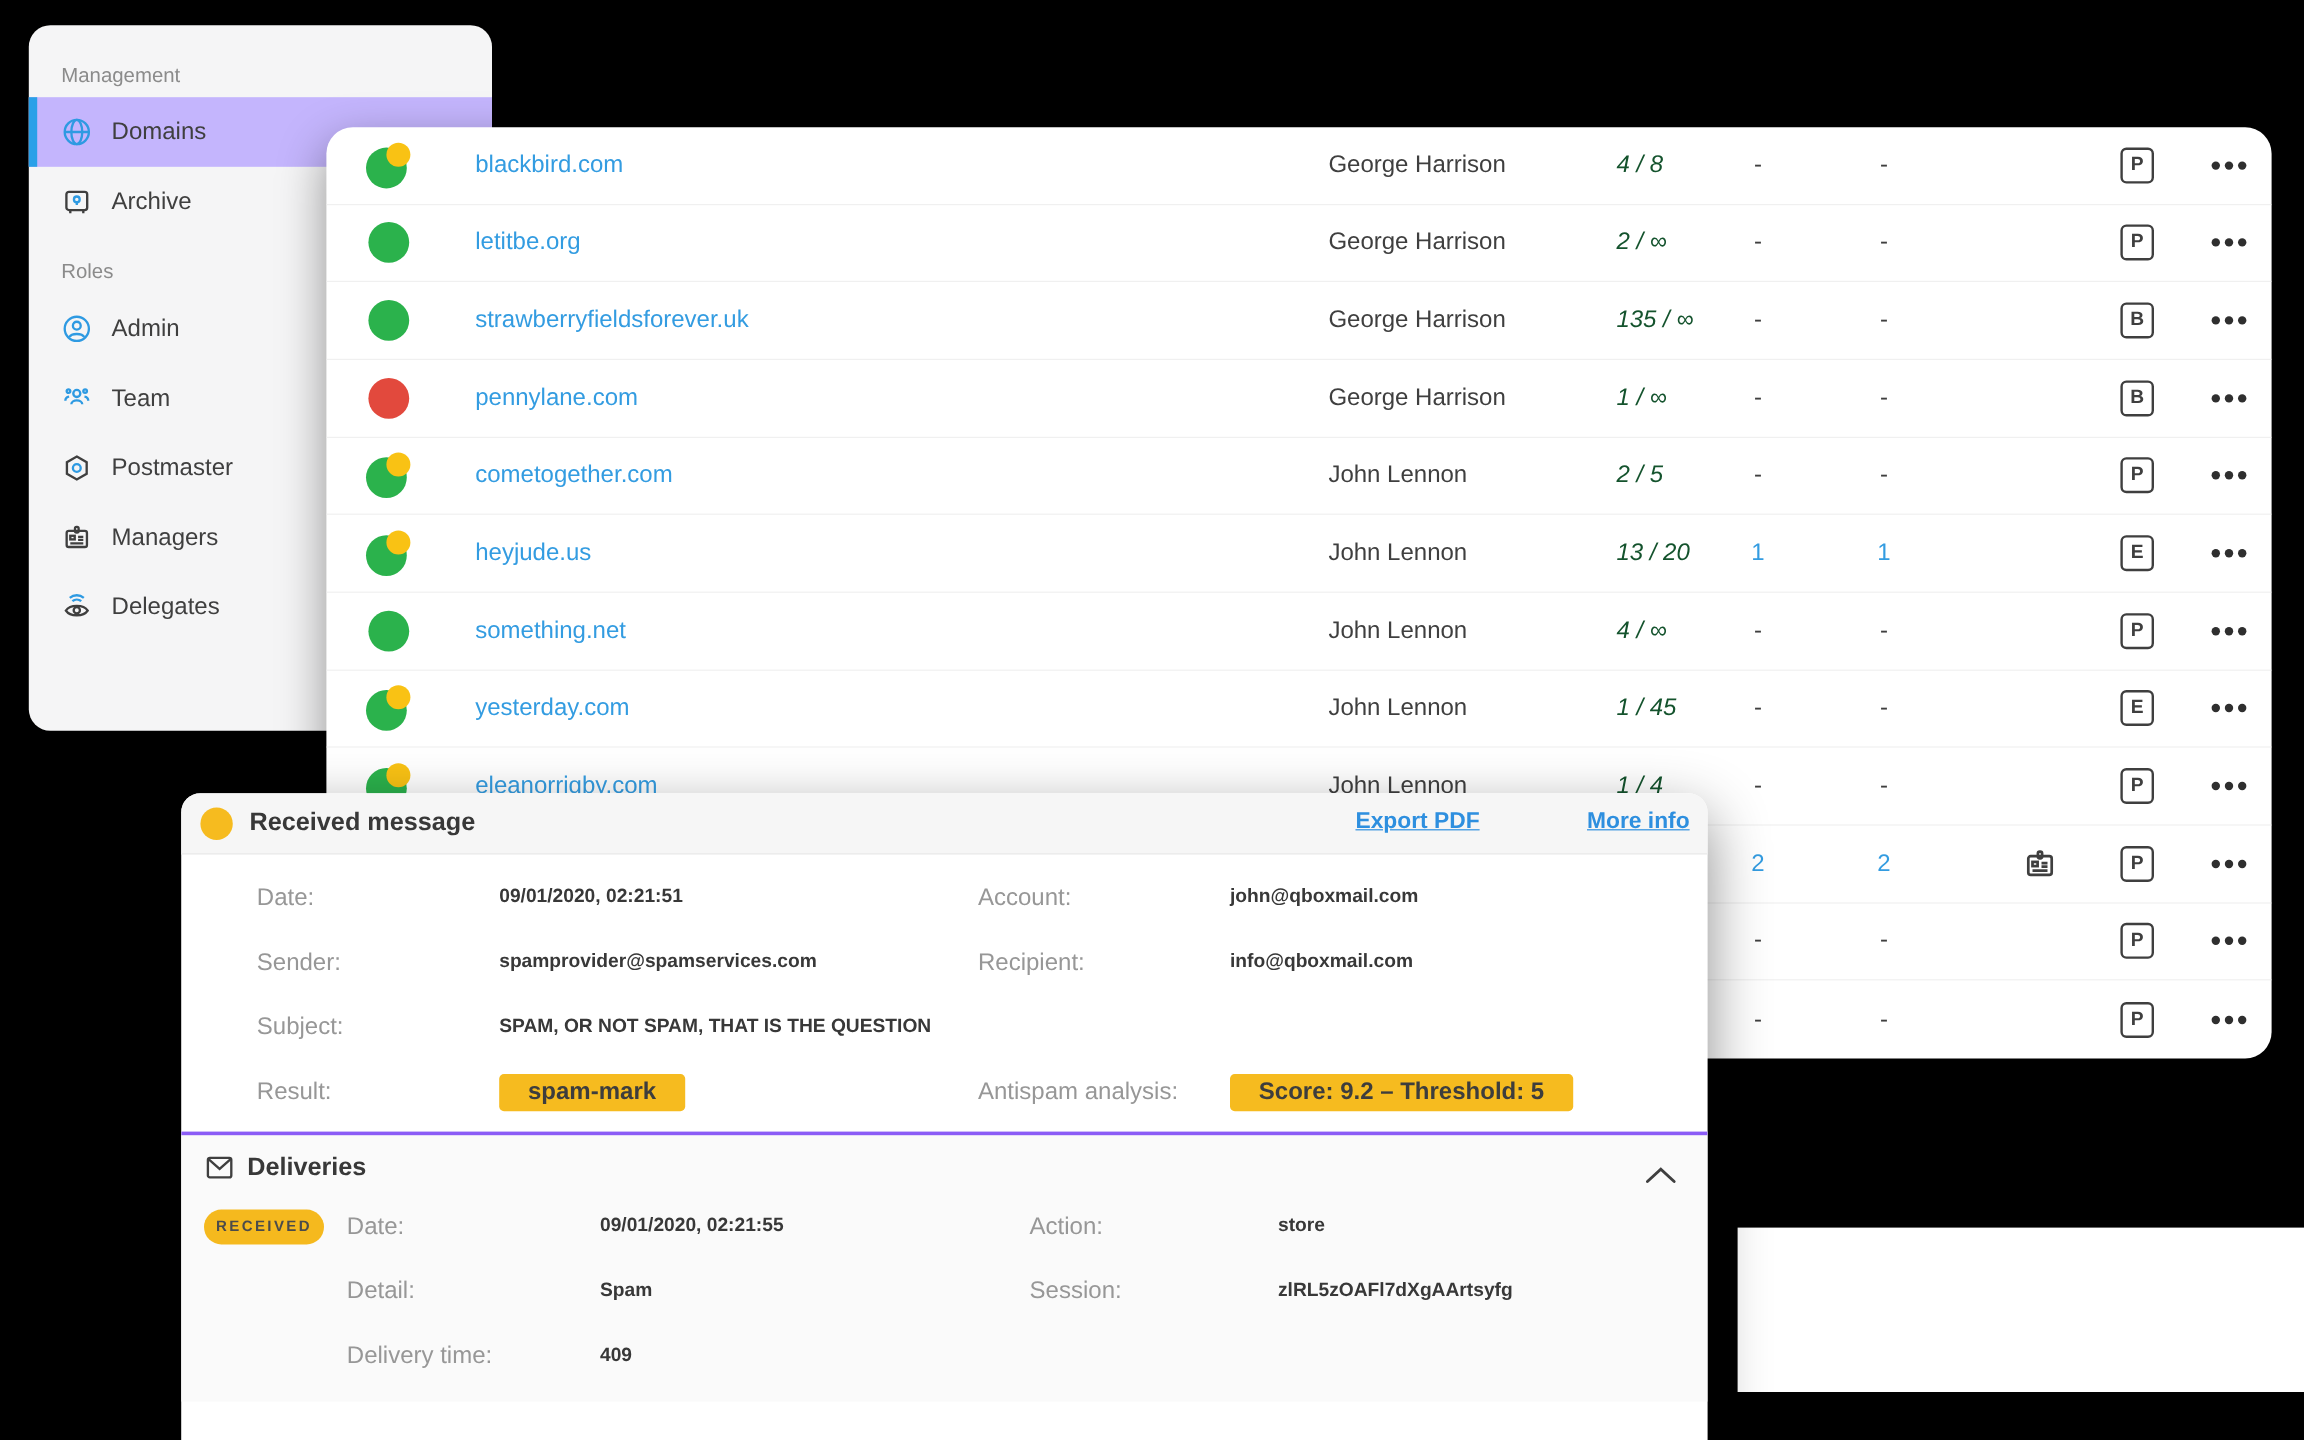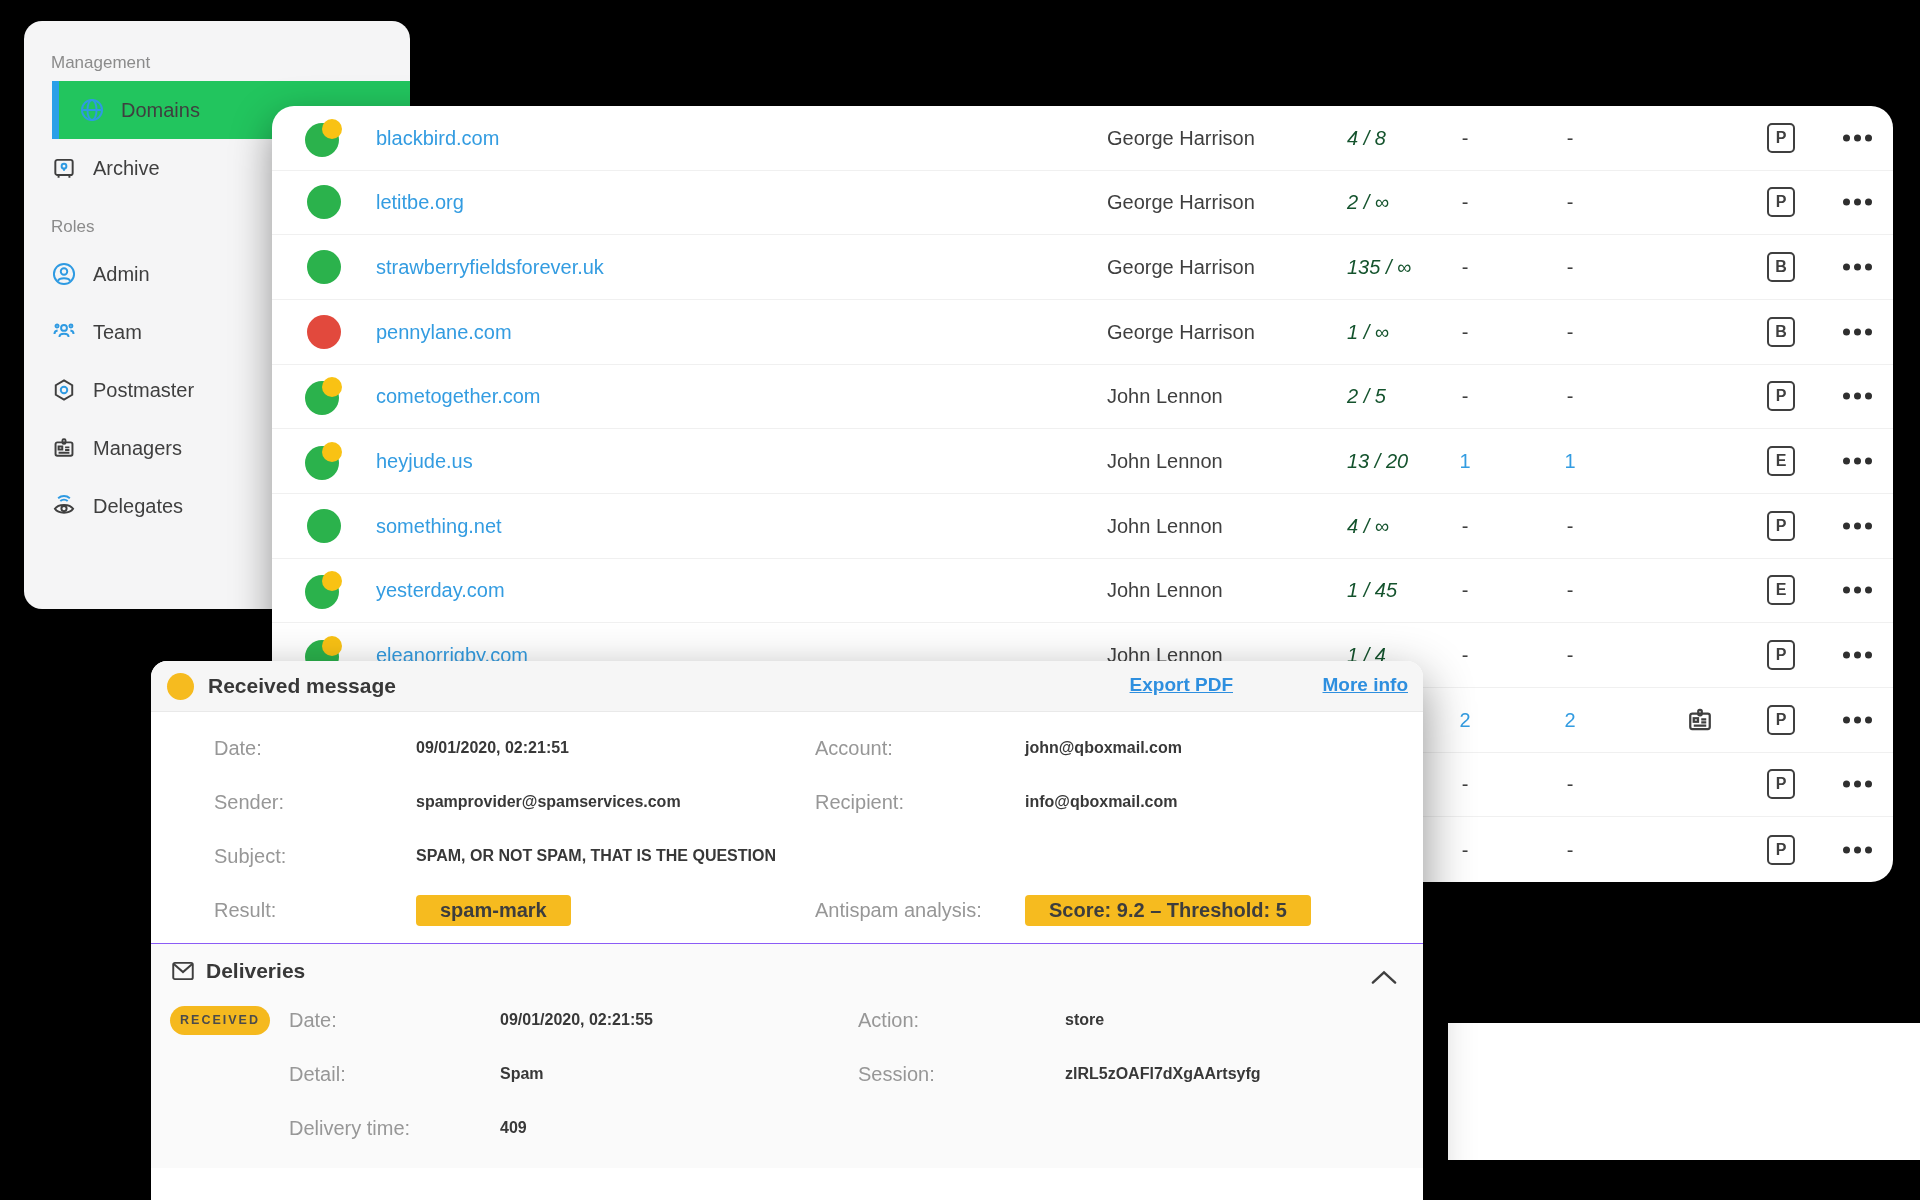--- a/index.html
+++ b/index.html
@@ -9,36 +9,36 @@
   
   .sidebar{position:absolute;left:24px;top:21px;width:386px;height:588px;background:#f5f5f6;
            border-radius:18px;z-index:1;padding-top:24px;box-sizing:border-box;
            box-shadow:0 10px 30px rgba(0,0,0,.45);}
   .side-label{height:36px;line-height:36px;padding-left:27px;font-size:17px;color:#8b8b8b;}
   .side-label.second{margin-top:12px;}
   .side-item{position:relative;height:58px;display:flex;align-items:center;cursor:pointer;}
   .side-item .icon{width:26px;height:26px;margin-left:27px;flex:0 0 26px;}
   .side-item .icon svg{width:26px;height:26px;display:block;}
   .side-text{margin-left:16px;font-size:20px;color:#3f3f3f;}
-  .side-item.active{background:#22c55e;margin-left:28px;}
+  .side-item.active{background:#c4b5fd;}
   .side-item.active::before{content:"";position:absolute;left:0;top:0;bottom:0;width:7px;background:#2aa0e8;}
   .icon.blue{color:#2e9ae2;} .icon.dark{color:#3f3f3f;}
 
   
   .table-card{position:absolute;left:272px;top:106px;width:1621px;height:776px;background:#fff;
               border-radius:22px;z-index:2;overflow:hidden;box-shadow:0 14px 40px rgba(0,0,0,.4);}
   .trow{position:relative;height:64.667px;border-bottom:1px solid #f0f0f0;box-sizing:border-box;}
   .trow:last-child{border-bottom:none;}
   .tcell{position:absolute;top:50%;transform:translateY(-50%);white-space:nowrap;font-size:20px;}
   .cell-status{left:33px;width:38px;height:38px;}
   .dot-green,.dot-red{position:absolute;left:2px;top:2px;width:34px;height:34px;border-radius:50%;}
   .dot-green{background:#2bb24c;} .dot-red{background:#e2493d;}
   .mixed .dot-green{left:0;top:4px;}
   .dot-yellow{position:absolute;left:17px;top:0;width:20px;height:20px;border-radius:50%;background:#f9c214;}
-  .cell-domain{left:104px;color:#339ce1;cursor:pointer;}
+  .cell-domain{left:124px;color:#339ce1;cursor:pointer;}
   .cell-owner{left:818px;color:#3f3f3f;margin-left:17px;}
   .cell-usage{left:1075px;color:#14532d;cursor:pointer;font-style:italic;}
   .cell-c1{left:1153px;width:80px;text-align:center;color:#339ce1;cursor:pointer;}
   .cell-c2{left:1258px;width:80px;text-align:center;color:#339ce1;cursor:pointer;}
   .muted{color:#3f3f3f !important;cursor:default !important;}
   .cell-idcard{left:1402px;width:52px;text-align:center;color:#3f3f3f;}
   .cell-idcard svg{width:30px;height:30px;display:inline-block;vertical-align:middle;}
   .cell-badge{left:1495px;width:28px;height:30px;border:2px solid #3f3f3f;border-radius:5px;
               color:#3f3f3f;font-size:16px;font-weight:600;display:flex;align-items:center;
               justify-content:center;box-sizing:border-box;}
@@ -61,21 +61,21 @@
   .modal-grid{position:absolute;top:50px;left:0;right:0;padding:10px 0 0 63px;display:grid;
               grid-template-columns:202px 399px 210px auto;grid-auto-rows:54px;align-items:center;}
   .f-label{font-size:20px;color:#979797;}
   .f-value{font-size:16px;font-weight:700;color:#383838;white-space:nowrap;}
   .span3{grid-column:2/5;}
   .badge-yellow{display:inline-block;padding:4px 24px;border-radius:4px;background:#f6bb1f;
                 color:#3d3d3d;font-size:20px;font-weight:700;justify-self:start;}
 
   
   .deliveries{position:absolute;left:0;right:0;top:282px;height:225px;background:#fafafa;
-              border-top:1px solid #8b5cf6;box-sizing:border-box;}
+              border-top:3px solid #8b5cf6;box-sizing:border-box;}
   .del-head{display:flex;align-items:center;padding:14px 0 0 19px;}
   .del-head svg{width:26px;height:26px;color:#3f3f3f;}
   .del-title{margin-left:10px;font-size:21px;font-weight:700;color:#383838;}
   .del-chevron{position:absolute;right:26px;top:20px;width:28px;height:16px;cursor:pointer;color:#555;}
   .del-grid{display:grid;grid-template-columns:119px 211px 358px 207px auto;grid-auto-rows:54px;
             align-items:center;padding-left:19px;margin-top:9px;}
   .pill{width:100px;height:29px;border-radius:15px;background:#f5b91e;color:#4b4b4b;font-size:12.5px;
         font-weight:700;letter-spacing:2px;display:flex;align-items:center;justify-content:center;}
 </style>
 </head>

